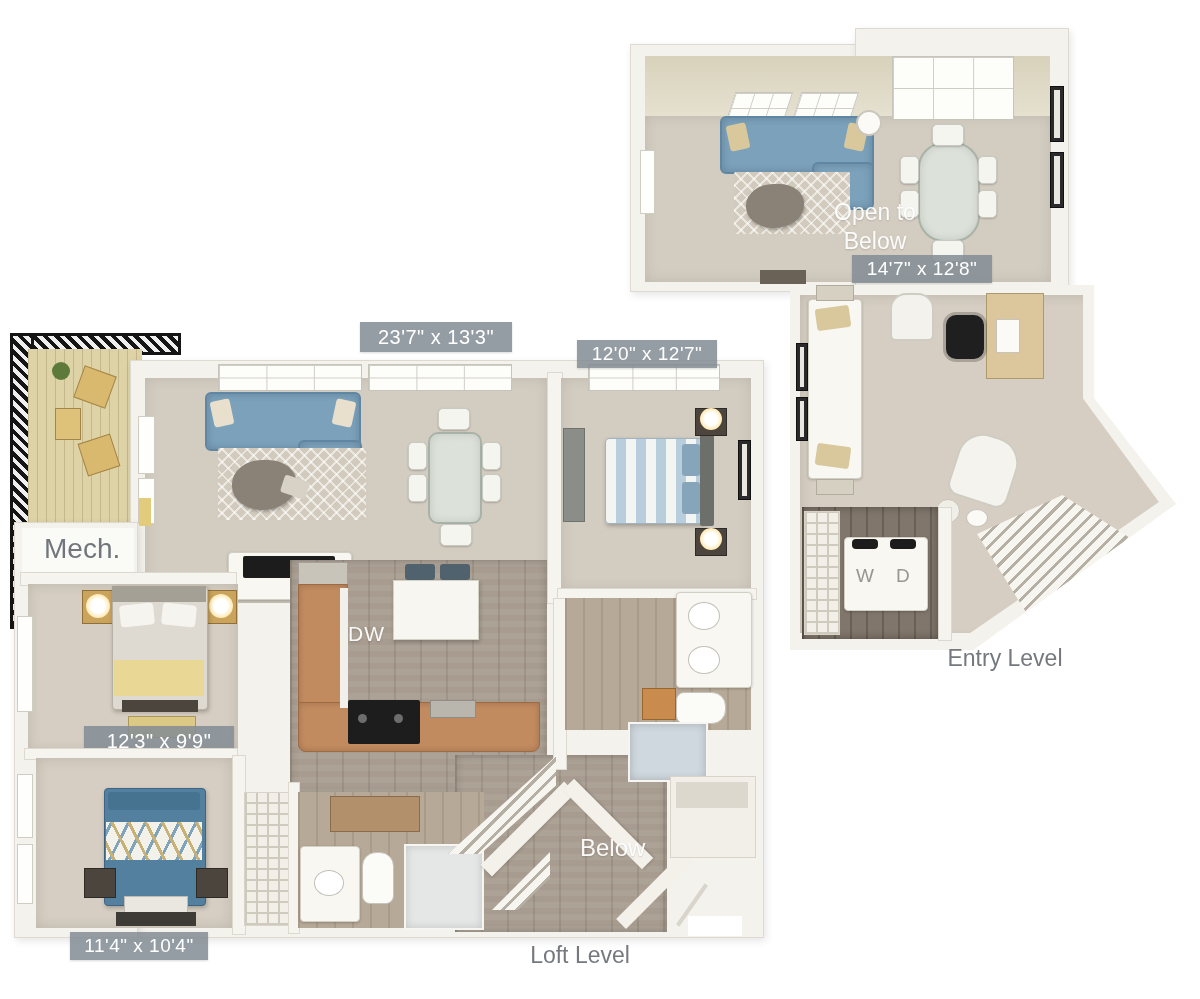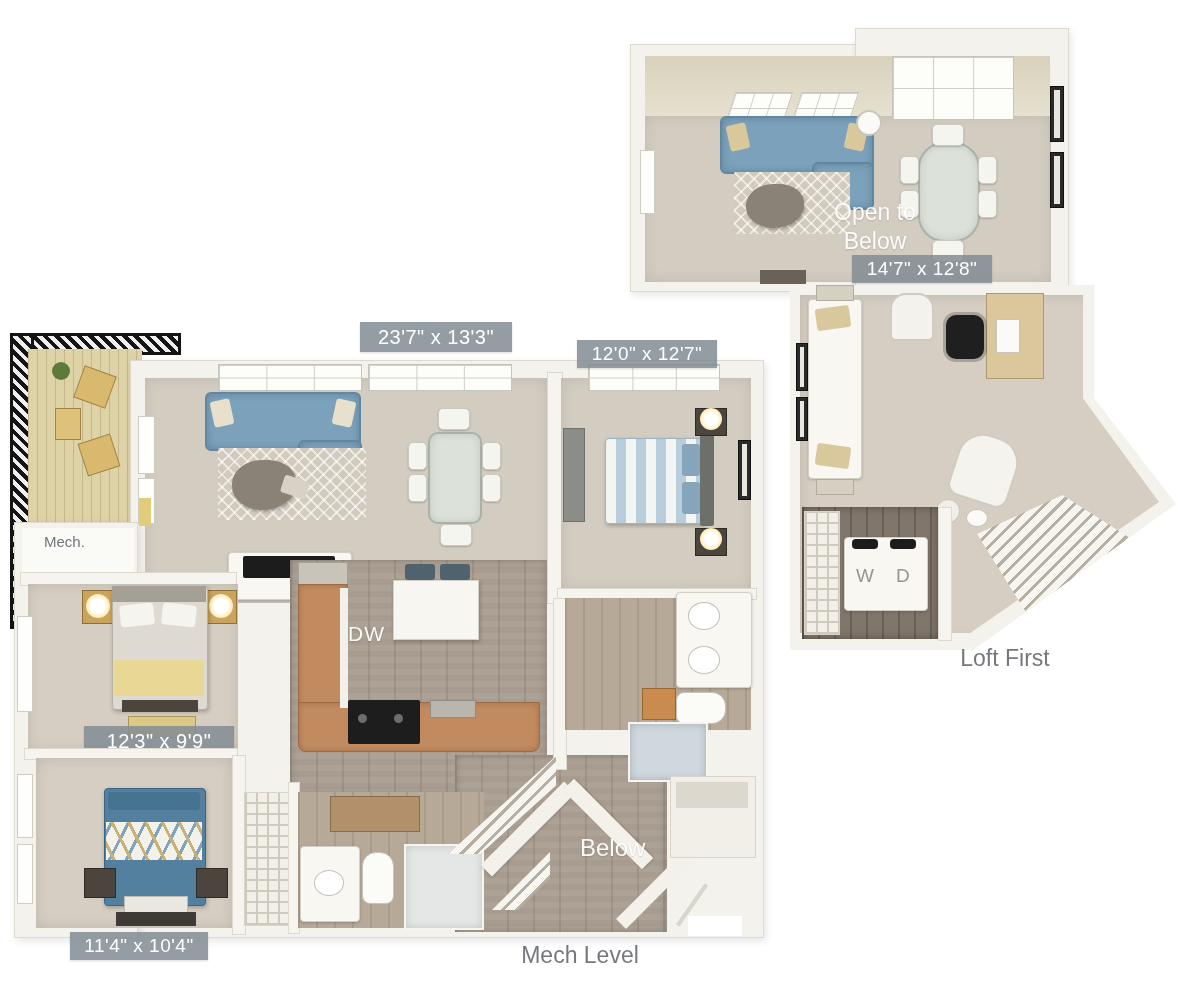--- a/index.html
+++ b/index.html
@@ -56,21 +56,21 @@
     <div class="abs deck" style="left:28px;top:349px;width:114px;height:178px;"></div>
     <div class="abs" style="left:52px;top:362px;width:18px;height:18px;border-radius:50%;background:#5d7a3a;"></div>
     <div class="abs" style="left:78px;top:370px;width:32px;height:32px;background:#d9b96e;border:1px solid #a3854a;transform:rotate(20deg);"></div>
     <div class="abs" style="left:55px;top:408px;width:24px;height:30px;background:#dec27a;border:1px solid #a3854a;"></div>
     <div class="abs" style="left:82px;top:438px;width:32px;height:32px;background:#d9b96e;border:1px solid #a3854a;transform:rotate(-18deg);"></div>
 
     <div class="abs slab" style="left:130px;top:360px;width:632px;height:576px;"></div>
     <div class="abs slab" style="left:14px;top:522px;width:122px;height:414px;"></div>
 
     <div class="abs" style="left:22px;top:528px;width:112px;height:50px;background:#fafaf7;"></div>
-    <div class="abs glabel" style="left:44px;top:533px;font-size:15px;">Mech.</div>
+    <div class="abs glabel" style="left:44px;top:533px;font-size:28px;">Mech.</div>
 
     <div class="abs carpet" style="left:145px;top:378px;width:402px;height:225px;"></div>
     <div class="abs window" style="left:218px;top:364px;width:142px;height:25px;"></div>
     <div class="abs window" style="left:368px;top:364px;width:142px;height:25px;"></div>
     <div class="abs win-side" style="left:138px;top:416px;width:15px;height:56px;"></div>
     <div class="abs win-side" style="left:138px;top:478px;width:15px;height:44px;"></div>
     <div class="abs" style="left:139px;top:498px;width:12px;height:28px;background:#e3cb7c;"></div>
 
     <div class="abs sofa" style="left:205px;top:392px;width:152px;height:55px;"></div>
     <div class="abs chaise" style="left:298px;top:440px;width:60px;height:48px;"></div>
@@ -177,21 +177,21 @@
     <div class="abs wall" style="left:600px;top:768px;width:16px;height:112px;transform:rotate(-45deg);border:none;background:#f3f1ea;box-shadow:1px 1px 3px rgba(0,0,0,.15);"></div>
     <div class="abs wall" style="left:648px;top:842px;width:14px;height:96px;transform:rotate(45deg);border:none;background:#f3f1ea;"></div>
     <div class="abs wlabel" style="left:580px;top:834px;font-size:24px;">Below</div>
     <div class="abs" style="left:670px;top:776px;width:84px;height:80px;background:#f1efe8;border:1px solid #d8d4c9;"></div>
     <div class="abs" style="left:676px;top:782px;width:72px;height:26px;background:#dcd8cd;"></div>
     <div class="abs" style="left:688px;top:916px;width:54px;height:20px;background:#fff;"></div>
     <div class="abs" style="left:690px;top:880px;width:4px;height:50px;background:#d9d5ca;transform:rotate(35deg);"></div>
 
     <div class="abs badge" style="left:360px;top:322px;width:152px;height:30px;line-height:30px;">23'7" x 13'3"</div>
     <div class="abs badge" style="left:577px;top:340px;width:140px;height:28px;line-height:28px;font-size:19px;">12'0" x 12'7"</div>
-    <div class="abs caption" style="left:500px;top:942px;width:160px;text-align:center;">Mech Level</div>
+    <div class="abs caption" style="left:500px;top:942px;width:160px;text-align:center;">Loft Level</div>
   </div>
 
   <div class="abs" style="left:600px;top:0;width:600px;height:700px;">
 
     <div class="abs slab" style="left:30px;top:44px;width:235px;height:246px;"></div>
     <div class="abs slab" style="left:255px;top:28px;width:212px;height:262px;"></div>
     <div class="abs wallface" style="left:45px;top:56px;width:405px;height:62px;"></div>
     <div class="abs carpet" style="left:45px;top:116px;width:406px;height:166px;"></div>
 
     <div class="abs window" style="left:130px;top:92px;width:56px;height:30px;transform:skewX(-18deg);"></div>
@@ -251,16 +251,16 @@
       <div class="abs dark" style="left:62px;top:254px;width:26px;height:10px;border-radius:4px;"></div>
       <div class="abs dark" style="left:100px;top:254px;width:26px;height:10px;border-radius:4px;"></div>
       <div class="abs" style="left:66px;top:280px;font-size:19px;color:#98968e;">W</div>
       <div class="abs" style="left:106px;top:280px;font-size:19px;color:#98968e;">D</div>
       <div class="abs wall" style="left:148px;top:222px;width:12px;height:132px;"></div>
 
       <div class="abs" style="left:176px;top:224px;width:20px;height:16px;border-radius:50%;background:#fbfaf6;border:1px solid #c6c3b9;"></div>
       <div class="abs hatch" style="left:168px;top:210px;width:190px;height:130px;clip-path:polygon(10% 30%,55% 0,100% 42%,40% 100%);transform:rotate(0deg);"></div>
     </div>
 
-    <div class="abs caption" style="left:330px;top:645px;width:150px;text-align:center;">Loft First</div>
+    <div class="abs caption" style="left:330px;top:645px;width:150px;text-align:center;">Entry Level</div>
   </div>
 
 </div>
 
 </body></html>

